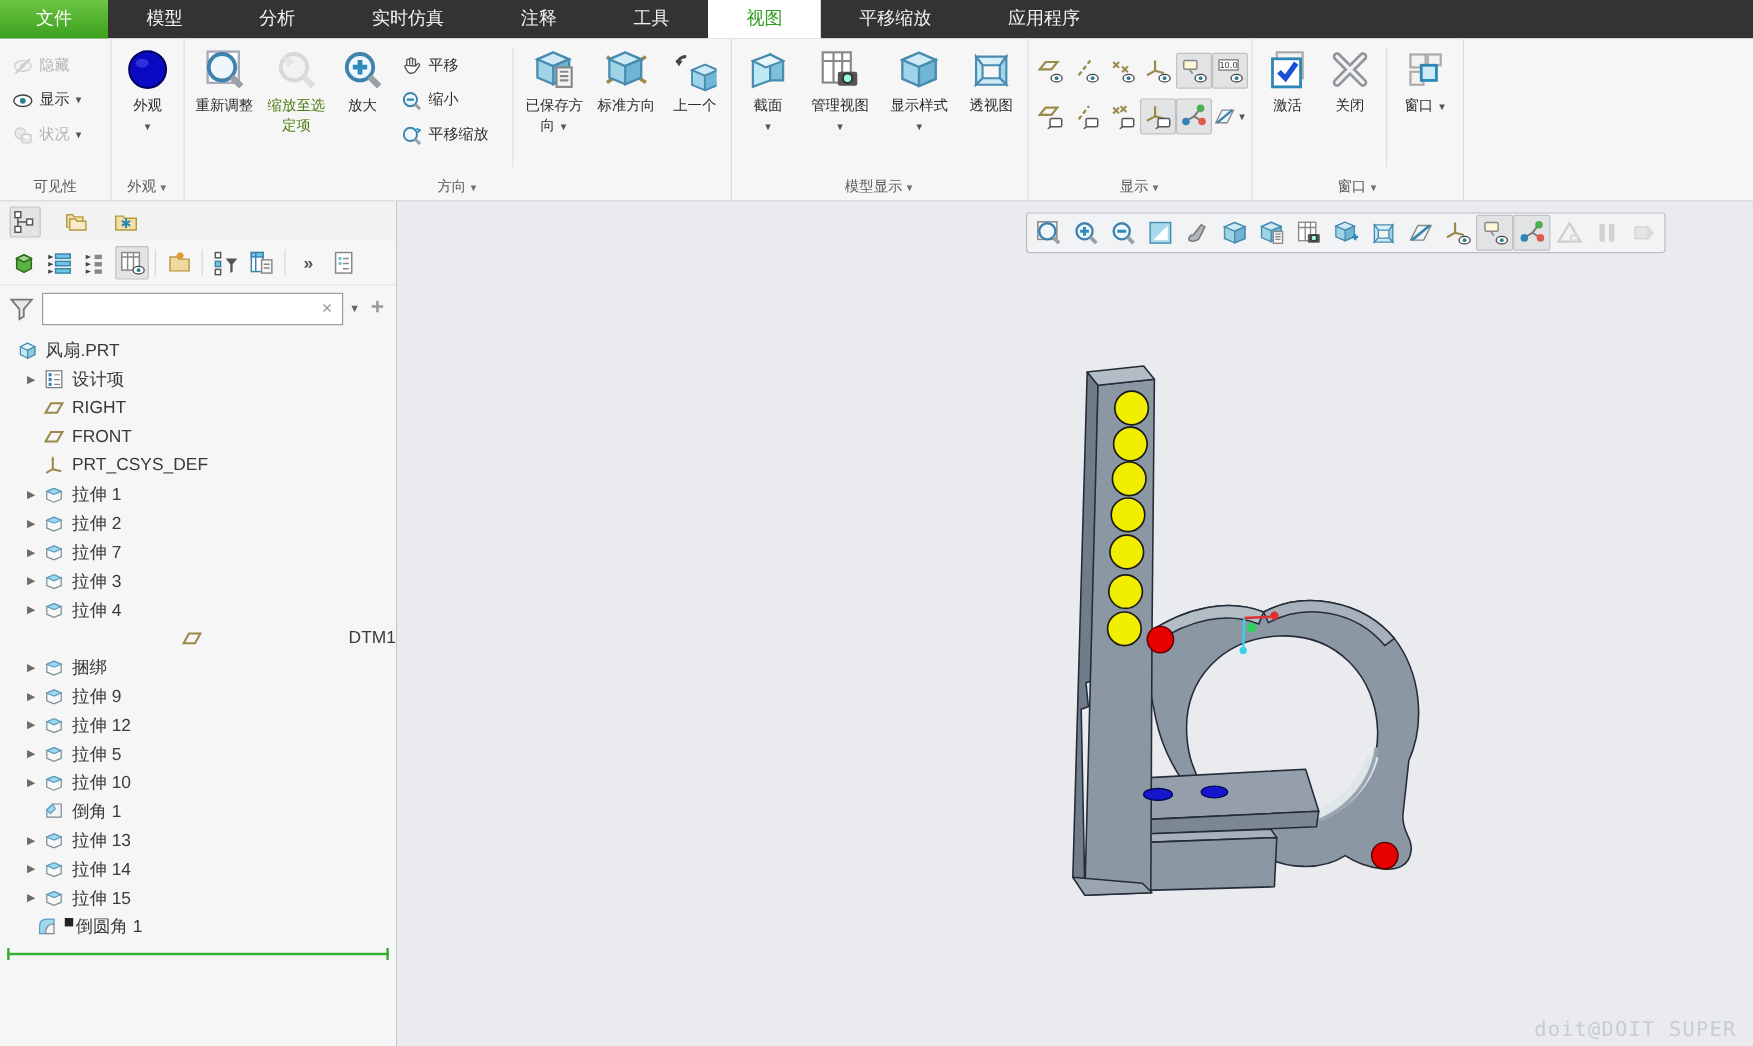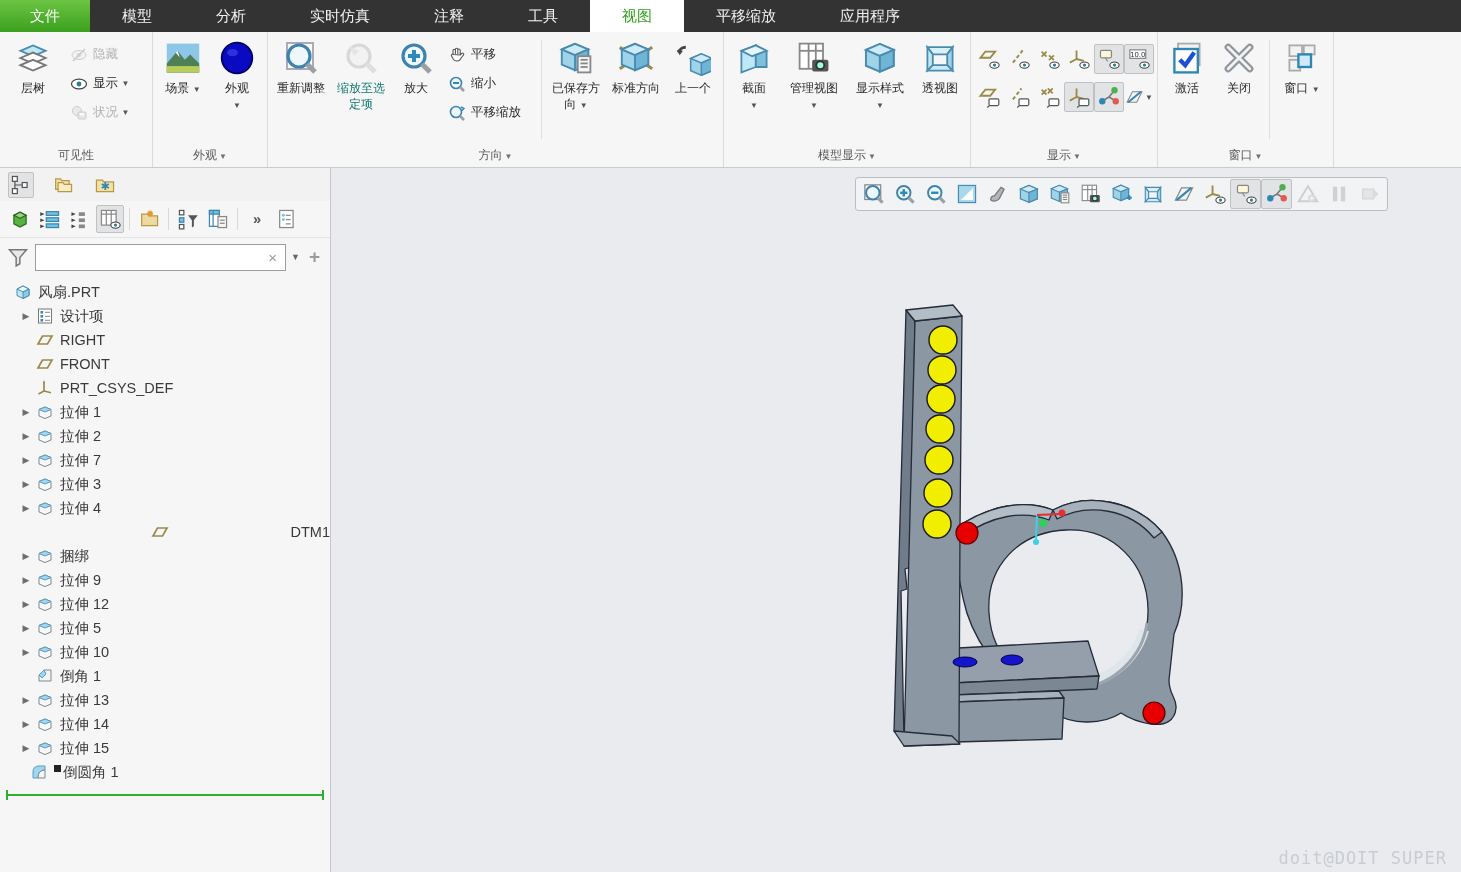--- a/index.html
+++ b/index.html
@@ -16,21 +16,21 @@
   .ribbon { height:136px; background:#f6f6f7; border-bottom:1px solid #c9cccf;
             display:flex; align-items:stretch; }
   .rgroup { display:flex; flex-direction:column; border-right:1px solid #d9dbdd; padding:2px 3px 0 3px; }
   .rgroup-content { flex:1; display:flex; align-items:flex-start; }
   .rgroup-label { height:22px; text-align:center; font-size:12px; color:#5a5a5a; line-height:20px; }
   .rgroup-label .da { font-size:8px; color:#707070; margin-left:2px; }
   .rbtn-lg { width:60px; min-height:104px; display:flex; flex-direction:column; align-items:center;
              padding-top:5px; border:1px solid transparent; border-radius:2px; cursor:default; }
   .rbtn-lg .ric { width:36px; height:36px; margin-bottom:4px; }
   .rbtn-lg .rlb { font-size:12px; color:#2b2b2b; text-align:center; line-height:16px; word-break:break-all; }
-  .rbtn-lg.dis .rlb { color:#0f766e; }
+  .rbtn-lg.dis .rlb { color:#4d7c0f; }
   .rbtn-lg.dis .ric { opacity:.45; filter:grayscale(1); }
   .rsmall-col { display:flex; flex-direction:column; justify-content:flex-start; padding-top:6px; }
   .rbtn-sm { display:flex; align-items:center; height:29px; padding:0 6px; font-size:12.5px; color:#2b2b2b;
              border:1px solid transparent; border-radius:2px; cursor:default; }
   .rbtn-sm .ric { width:18px; height:18px; margin-right:5px; }
   .rbtn-sm.dis { color:#b4b4b4; }
   .rbtn-sm.dis .ric { opacity:.45; filter:grayscale(1); }
   .da { font-size:8px; color:#555; }
   .rdivider { width:1px; background:#dddfe1; margin:6px 4px; align-self:stretch; }
   .disp-grid { display:flex; flex-direction:column; gap:8px; padding-top:10px; }
@@ -87,28 +87,20 @@
       <div class="mtab active">视图</div>
       <div class="mtab">平移缩放</div>
       <div class="mtab">应用程序</div>
     </div>
 </div>
 
 <div class="ribbon">
 
   <div class="rgroup">
     <div class="rgroup-content">
-      <div class="rbtn-lg">
-        <span class="ric"><svg viewBox="0 0 20 20">
-              <polygon points="3,6 10,3 17,6 10,9" fill="#bfe8f5" stroke="#4a8cb0"></polygon>
-              <polygon points="3,10 10,7 17,10 10,13" fill="#fff" stroke="#777"></polygon>
-              <polygon points="3,14 10,11 17,14 10,17" fill="#fff" stroke="#777"></polygon>
-            </svg></span>
-        <span class="rlb">层树</span>
-      </div>
       <div class="rsmall-col" style="width:86px">
         <div class="rbtn-sm dis">
           <span class="ric"><svg viewBox="0 0 18 18">
                 <ellipse cx="9" cy="9" rx="7" ry="4.5" fill="#eee" stroke="#999"></ellipse>
                 <circle cx="9" cy="9" r="2" fill="#aaa"></circle>
                 <line x1="3" y1="15" x2="15" y2="3" stroke="#999" stroke-width="1.6"></line>
               </svg></span>
           <span>隐藏</span>
         </div>
         <div class="rbtn-sm">
@@ -126,29 +118,20 @@
               </svg></span>
           <span>状况</span>&nbsp;<span class="da">▼</span>
         </div>
       </div>
     </div>
     <div class="rgroup-label"><span>可见性</span></div>
   </div>
 
   <div class="rgroup">
     <div class="rgroup-content">
-      <div class="rbtn-lg" style="width:54px">
-        <span class="ric"><svg viewBox="0 0 20 20">
-              <rect x="1" y="2" width="18" height="16" fill="#8ec6e8"></rect>
-              <polygon points="1,13 7,6 11,11 14,8 19,13 19,18 1,18" fill="#4f7f55"></polygon>
-              <polygon points="6,7.2 8.2,9.6 7,6" fill="#fff"></polygon>
-              <rect x="1" y="14.5" width="18" height="3.5" fill="#b9cd5a"></rect>
-            </svg></span>
-        <span class="rlb"><span>场景</span> <span class="da">▼</span></span>
-      </div>
       <div class="rbtn-lg" style="width:54px">
         <span class="ric"><svg viewBox="0 0 20 20">
               <circle cx="10" cy="10" r="8.5" fill="#0a0ac2" stroke="#000060"></circle>
               <ellipse cx="7.5" cy="7" rx="3" ry="2" fill="#3a3ae0" opacity="0.8"></ellipse>
             </svg></span>
         <span class="rlb"><span>外观</span><br><span class="da">▼</span></span>
       </div>
     </div>
     <div class="rgroup-label"><span>外观</span><span class="da">▼</span></div>
   </div>

